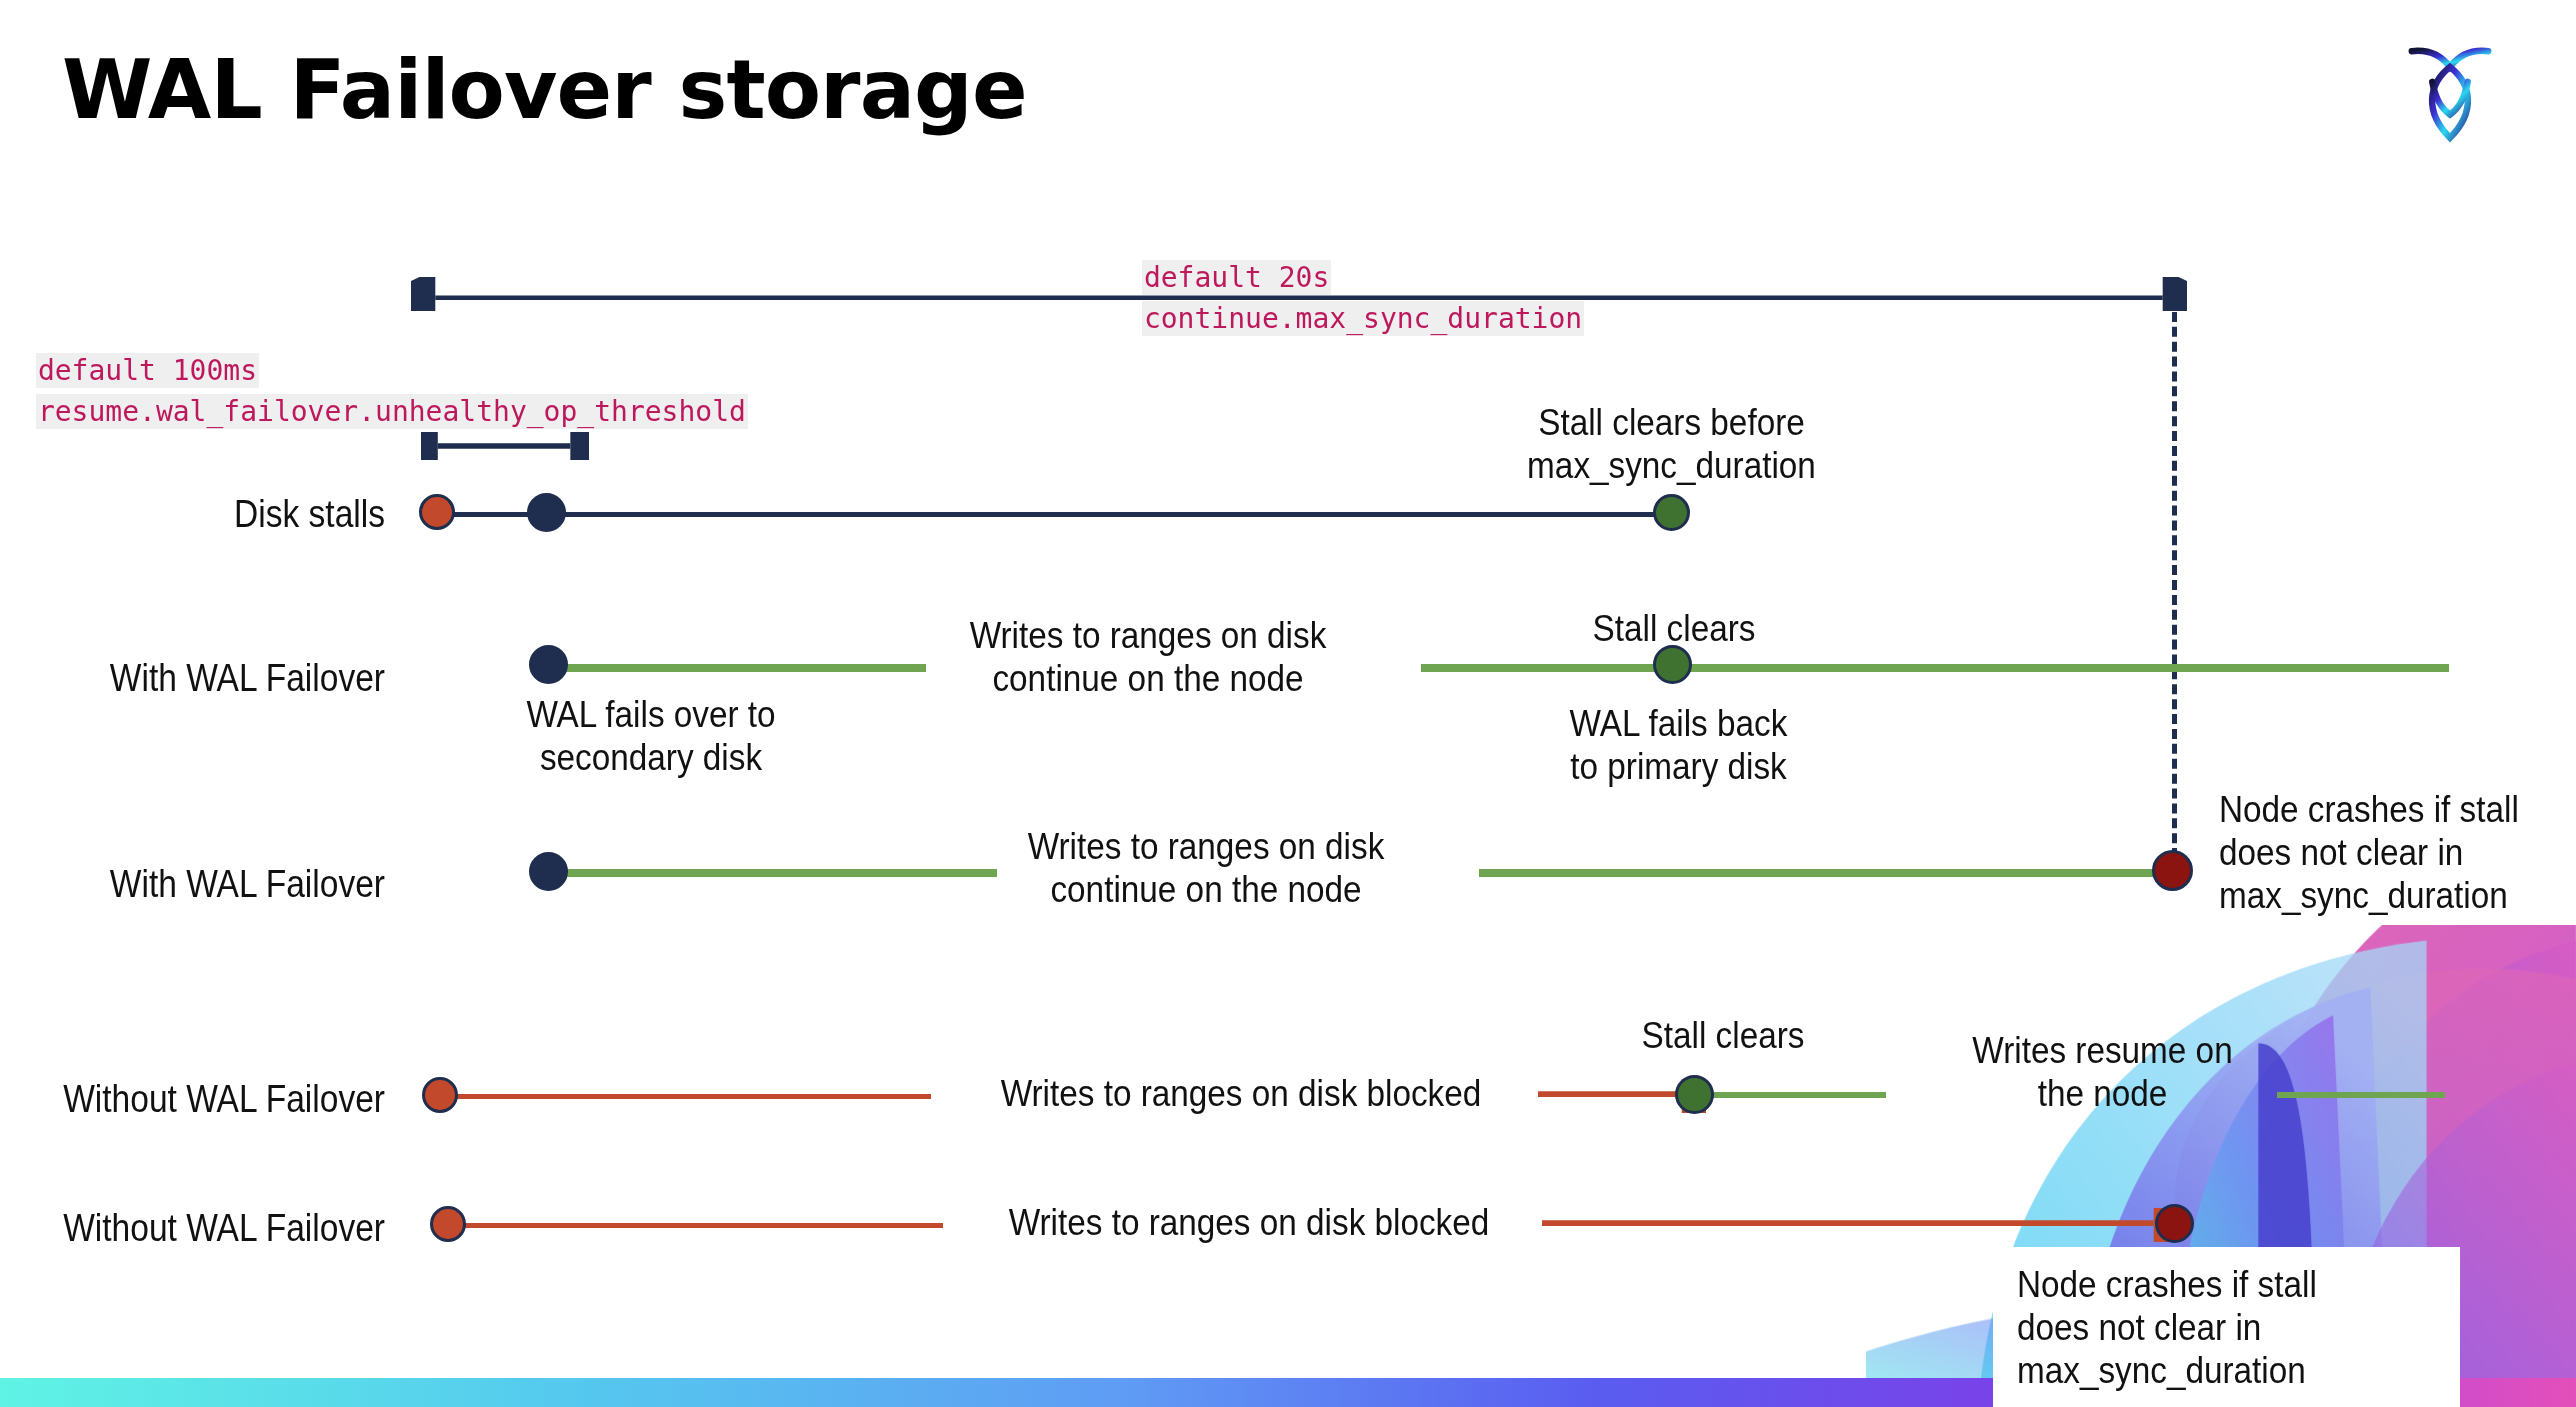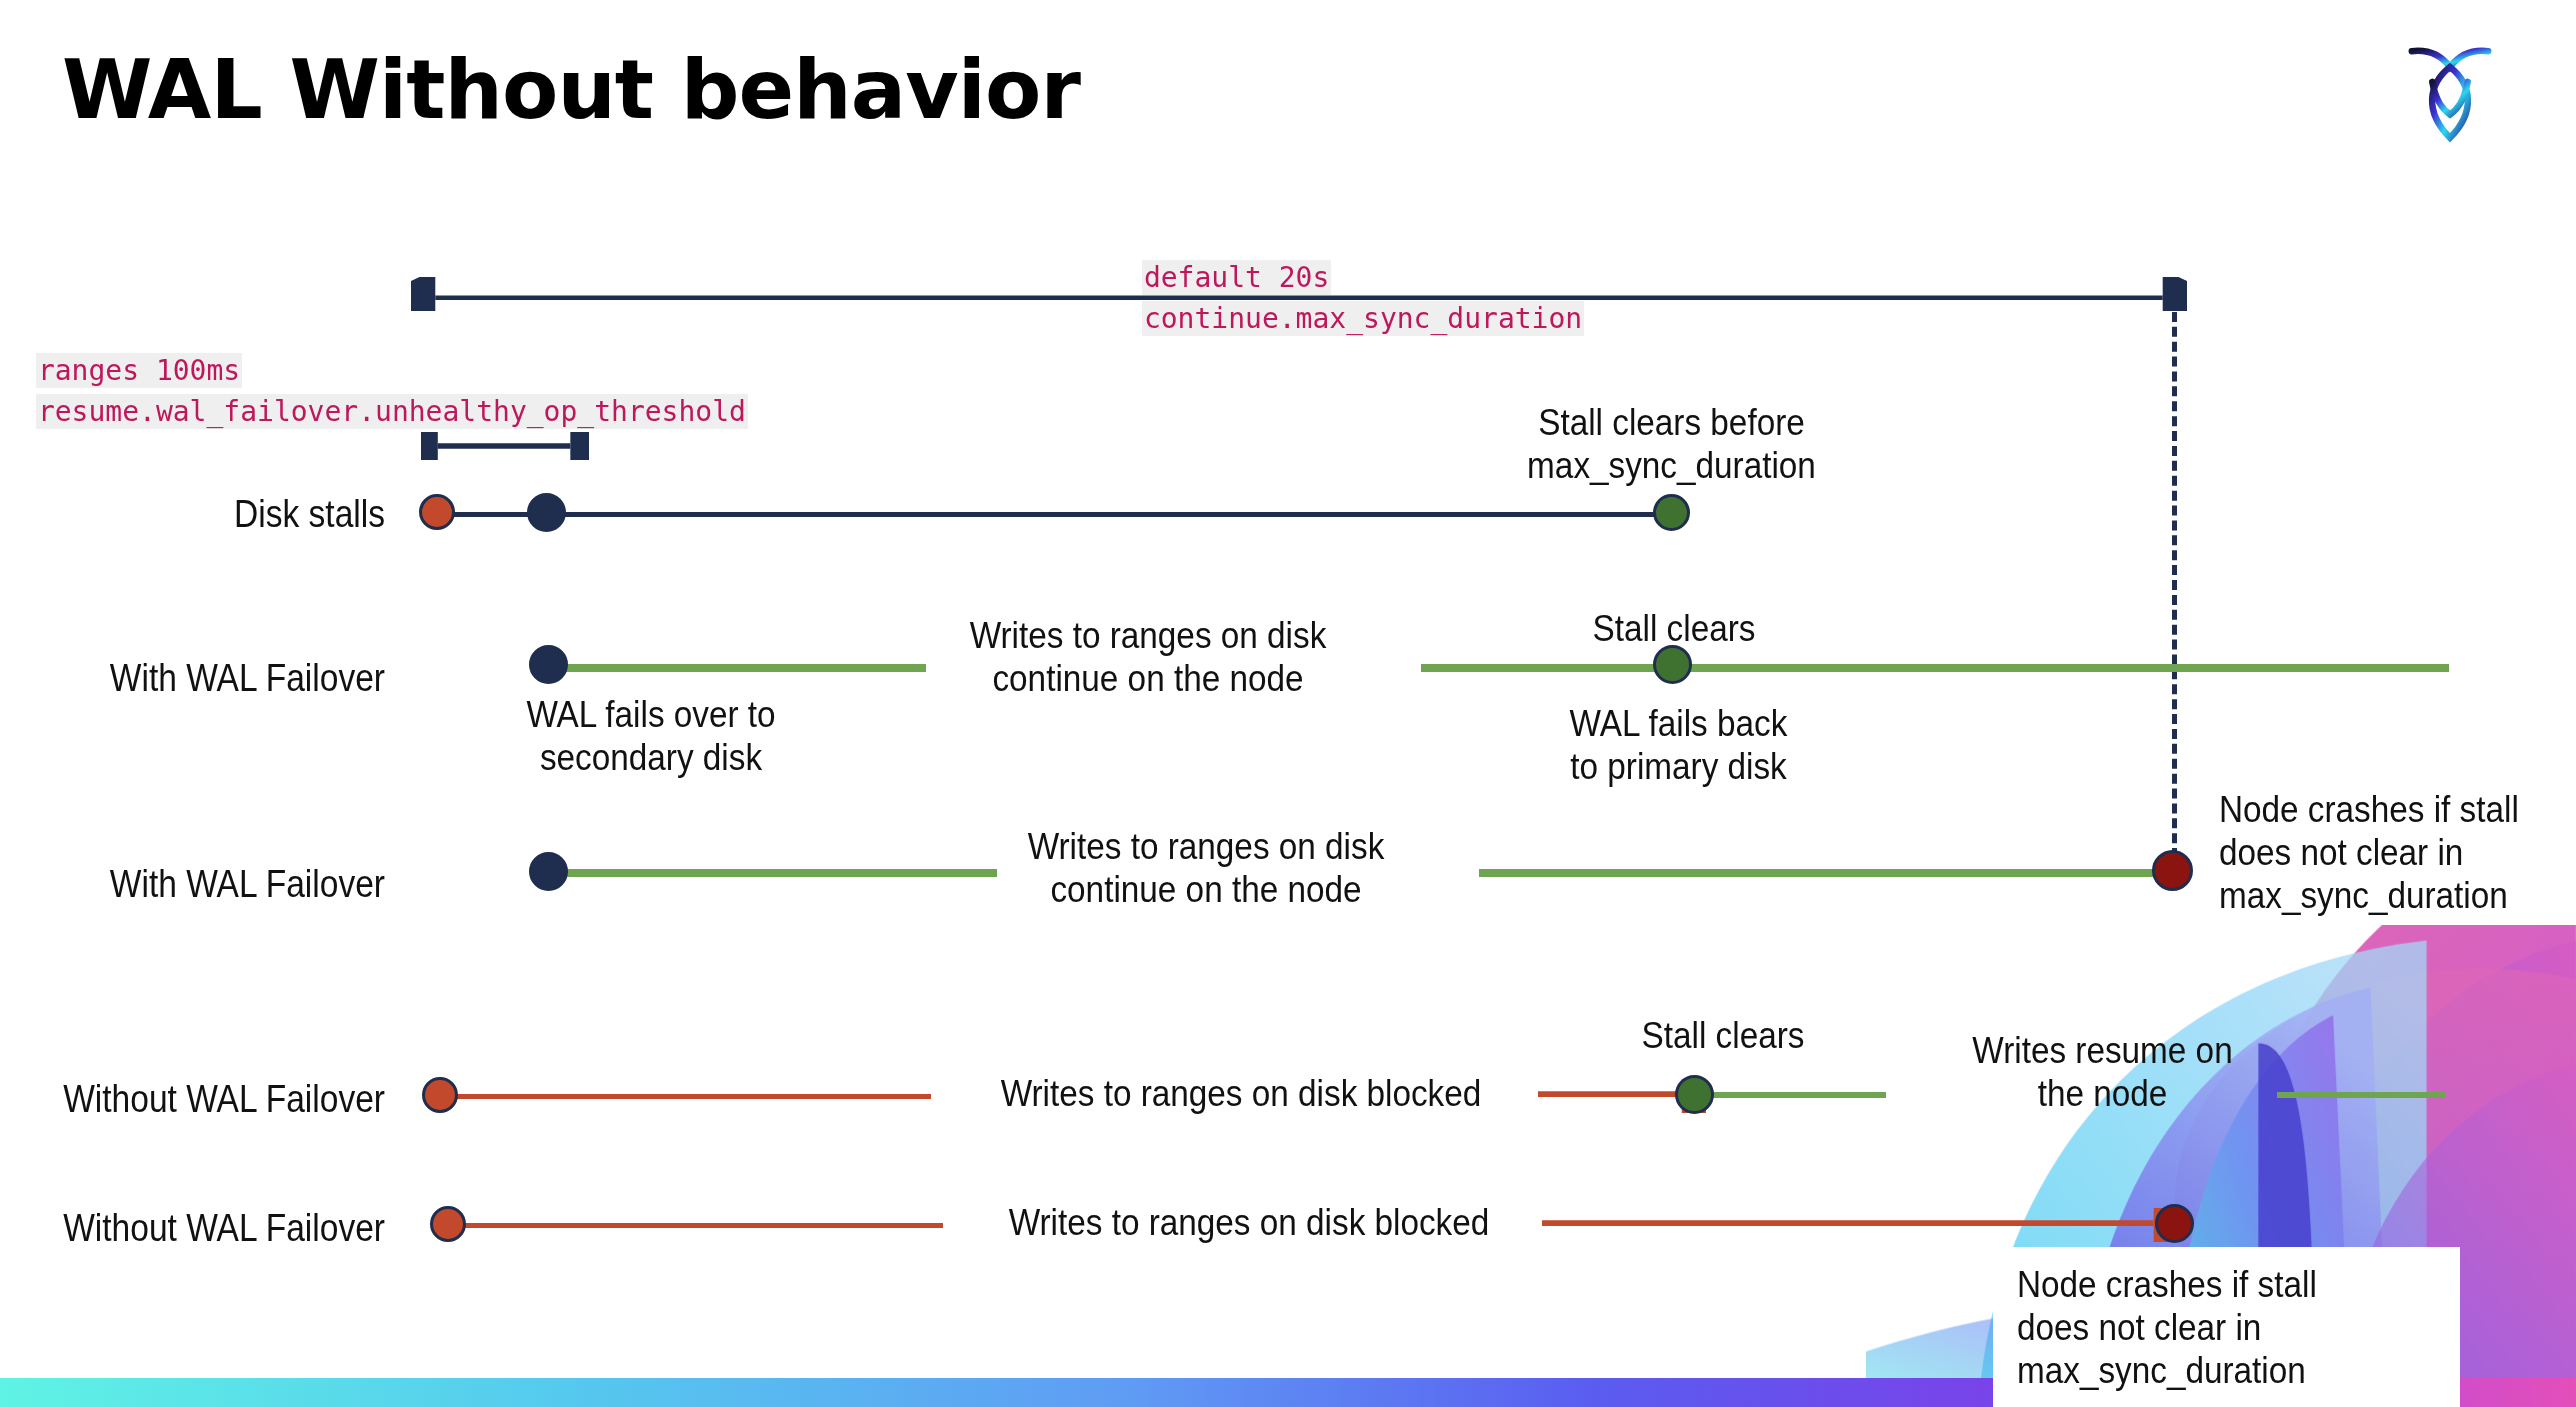--- a/index.html
+++ b/index.html
@@ -195,21 +195,21 @@
         <path d="M420 620 L420 230 C460 230 480 320 480 620 Z" fill="#3a31c9" opacity="0.85"></path>
         <path d="M300 620 L300 470 L430 470 L430 620 Z" fill="url(#g4)" opacity="0.9"></path>
         <path d="M0 620 L0 560 C120 520 250 500 430 500 L430 620 Z" fill="url(#g1)" opacity="0.55"></path>
         <path d="M500 620 C520 430 600 300 760 250 L760 620 Z" fill="url(#g2)" opacity="0.6"></path>
       </g>
     </svg>
   </div>
 
   <div id="bottom-bar"></div>
 
-  <div id="title">WAL Without behavior</div>
+  <div id="title">WAL Failover storage</div>
 
   <div id="logo">
     <svg width="140" height="123" viewBox="0 0 150 132" xmlns="http://www.w3.org/2000/svg">
       <defs>
         <linearGradient id="lg" x1="0" y1="0" x2="1" y2="1">
           <stop offset="0" stop-color="#121233"></stop>
           <stop offset="0.35" stop-color="#3b2fd0"></stop>
           <stop offset="0.62" stop-color="#2bd8f0"></stop>
           <stop offset="1" stop-color="#2a1a8a"></stop>
         </linearGradient>
@@ -234,21 +234,21 @@
     </defs>
     <line x1="26" y1="22" x2="1874" y2="22" stroke="#1f2d4e" stroke-width="5" marker-start="url(#arrL)" marker-end="url(#arrR)"></line>
   </svg>
 
   <div class="code-label" style="left:1142px; top:258px; text-align:left;">
     <span>default 20s</span><br>
     <span>continue.max_sync_duration</span>
   </div>
 
   <div class="code-label" style="left:36px; top:351px; text-align:left;">
-    <span>ranges 100ms</span><br>
+    <span>default 100ms</span><br>
     <span>resume.wal_failover.unhealthy_op_threshold</span>
   </div>
 
   <svg style="position:absolute;left:421px;top:432px;" width="168" height="28" viewBox="0 0 180 30">
     <defs>
       <marker id="arrL2" markerWidth="16" markerHeight="14" refX="15" refY="7" orient="auto">
         <path d="M15,0 L15,14 L0,7 Z" fill="#1f2d4e"></path>
       </marker>
       <marker id="arrR2" markerWidth="16" markerHeight="14" refX="1" refY="7" orient="auto">
         <path d="M1,0 L1,14 L16,7 Z" fill="#1f2d4e"></path>

